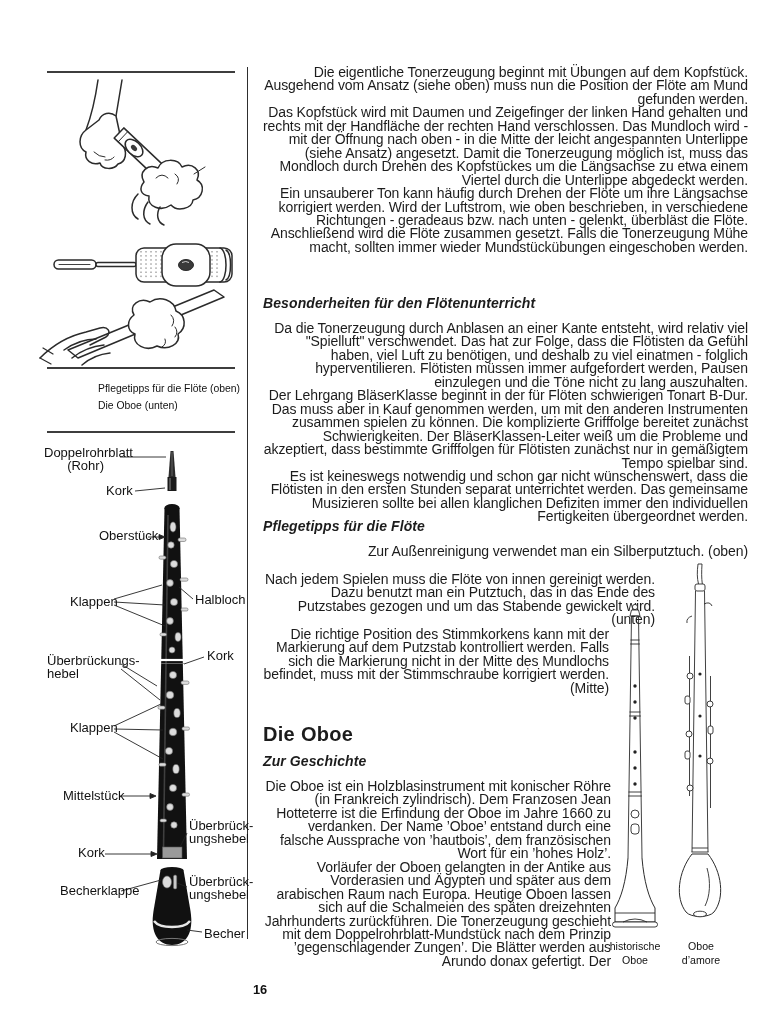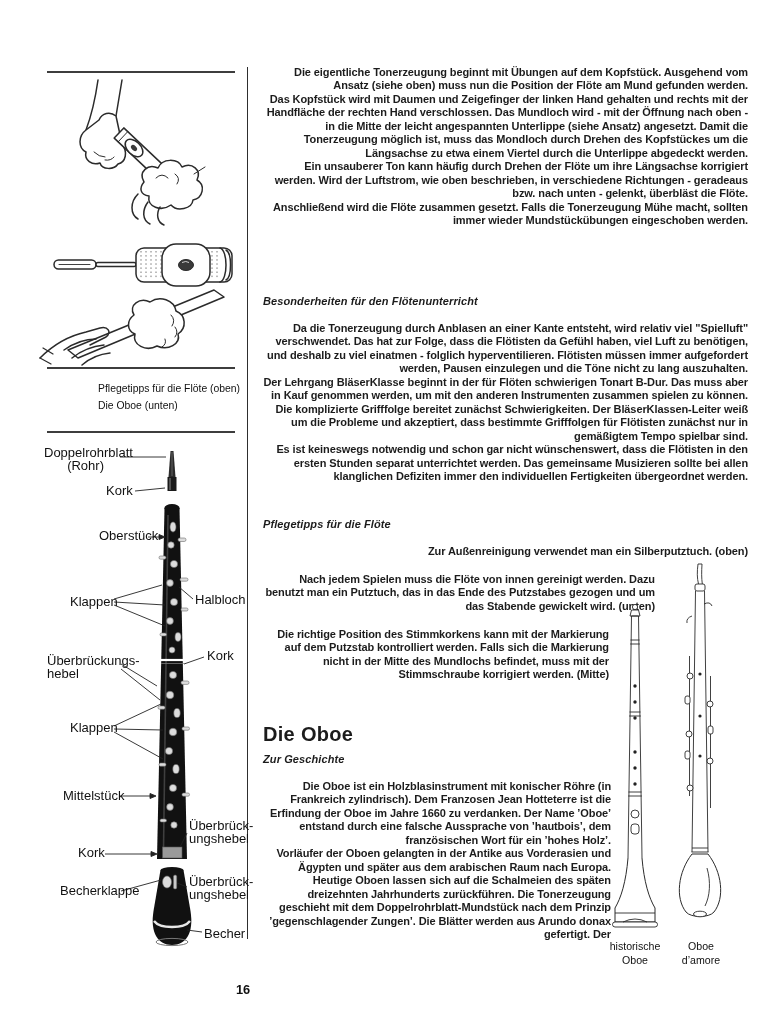--- a/index.html
+++ b/index.html
@@ -3,24 +3,24 @@
 <meta charset="utf-8">
 <style>
   html,body{margin:0;padding:0;background:#e9e9e9;}
   .page{
     position:relative;width:772px;height:1024px;margin:0 auto;background:#ffffff;
     font-family:"Liberation Sans",sans-serif;color:#1c1c1c;overflow:hidden;
   }
   .abs{position:absolute;}
   .rule{position:absolute;left:47px;width:188px;height:2px;background:#3d3d3d;}
   .vdivider{position:absolute;left:247px;top:67px;width:1.3px;height:872px;background:#2e2e2e;}
-  .body-text{font-size:11px;line-height:13.45px;text-align:justify;letter-spacing:-0.1px;font-weight:bold;}
+  .body-text{font-size:14px;line-height:13.45px;text-align:justify;letter-spacing:-0.1px;}
   .body-text p{margin:0;text-align:right;}
   .ragged{text-align:left;}
-  .h-bold-italic{font-weight:bold;font-style:italic;font-size:11px;letter-spacing:0.1px;}
+  .h-bold-italic{font-weight:bold;font-style:italic;font-size:14px;letter-spacing:0.1px;}
   .h-bold{font-weight:bold;font-size:20px;letter-spacing:0.3px;}
   .label{position:absolute;font-size:13px;line-height:12.5px;color:#111;white-space:nowrap;}
   .caption{position:absolute;font-size:10.4px;line-height:16.5px;color:#111;margin-left:48px;}
   .fig-caption{position:absolute;font-size:10.6px;line-height:13.5px;text-align:center;color:#111;}
   .page-num{position:absolute;font-size:12.8px;font-weight:bold;color:#111;}
   svg{display:block;}
   .sk{stroke:#2b2b2b;stroke-width:1.5;fill:none;stroke-linecap:round;stroke-linejoin:round;}
   .skf{stroke:#2b2b2b;stroke-width:1.5;fill:#ffffff;stroke-linejoin:round;}
   .thin{stroke:#2b2b2b;stroke-width:0.9;fill:none;}
 </style>
@@ -269,15 +269,15 @@
 
   <div class="fig-caption" style="left:601px;top:940px;width:68px">
     <div>historische</div>
     <div>Oboe</div>
   </div>
   <div class="fig-caption" style="left:668px;top:940px;width:66px">
     <div>Oboe</div>
     <div>d’amore</div>
   </div>
 
-  <div class="page-num" style="left:236px;top:982px">16</div>
+  <div class="page-num" style="left:253px;top:982px">16</div>
 
 </div>
 
 </body></html>

